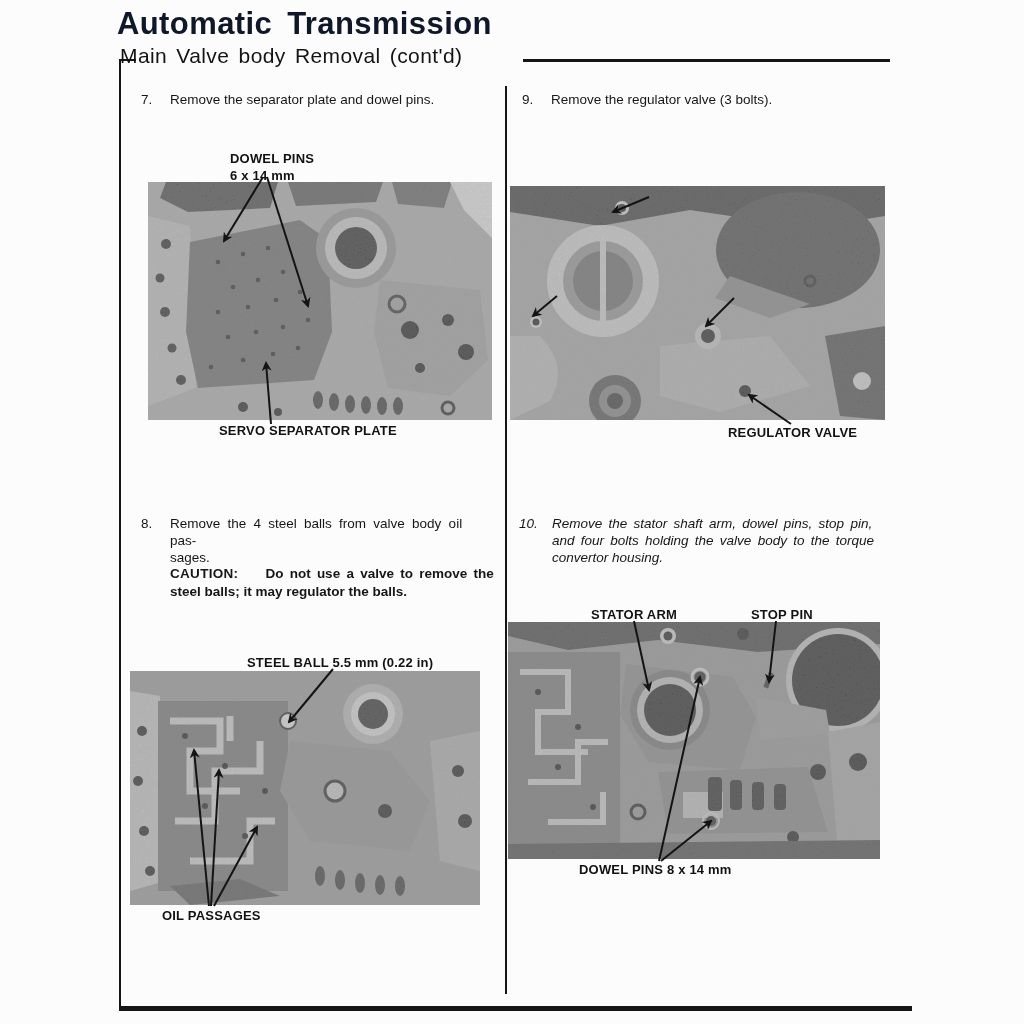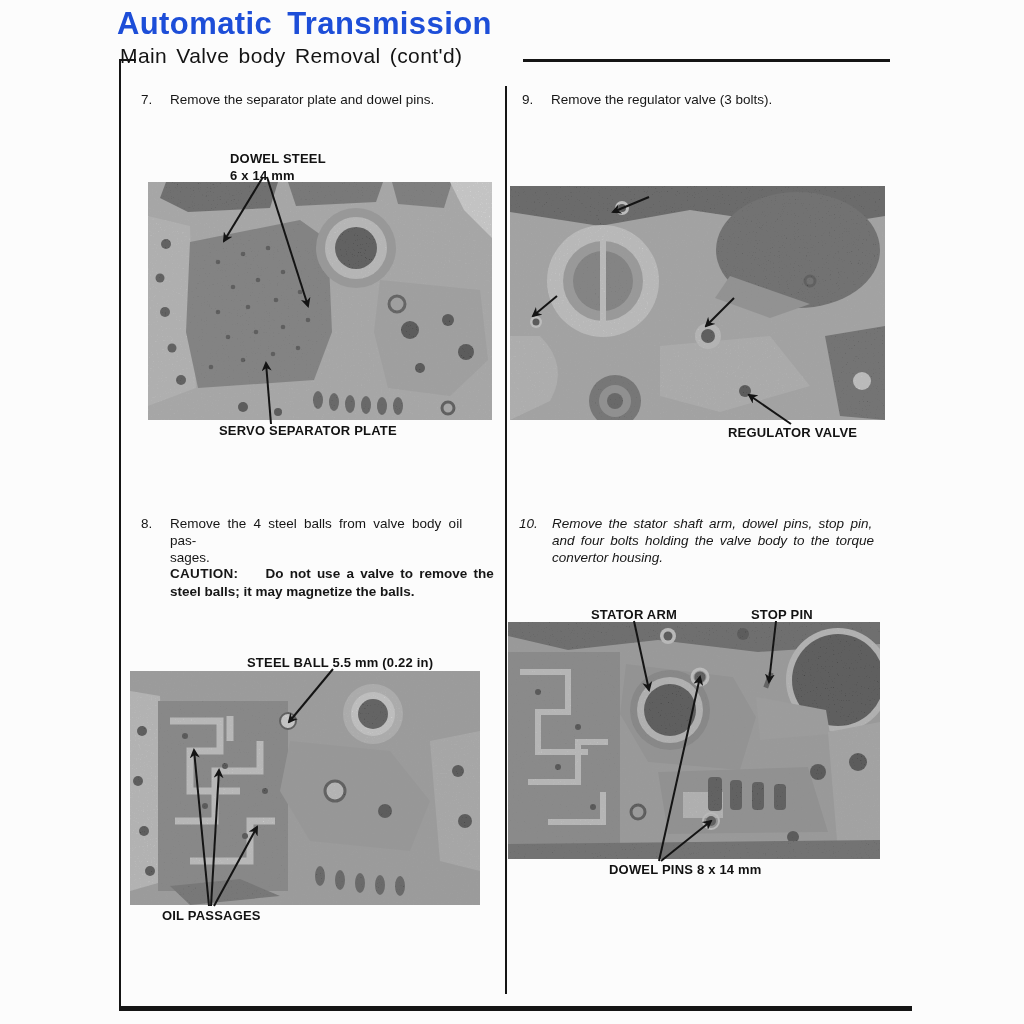--- a/index.html
+++ b/index.html
@@ -3,21 +3,21 @@
 <meta charset="utf-8">
 <style>
   html,body{margin:0;padding:0;background:#e8e8e8;}
   .page{
     position:relative;width:1024px;height:1024px;background:#fcfcfc;
     font-family:"Liberation Sans",sans-serif;color:#161616;overflow:hidden;
     margin:0 auto;
   }
   .title{
     position:absolute;left:117px;top:6px;margin:0;
-    font-size:31px;font-weight:bold;letter-spacing:.4px;color:#1d4ed8;
+    font-size:31px;font-weight:bold;letter-spacing:.4px;color:#0f172a;
     word-spacing:6px;
   }
   .section-title{
     position:absolute;left:120px;top:44px;font-size:21px;color:#141414;
     letter-spacing:.4px;word-spacing:3px;
   }
   .rule{position:absolute;background:#151515;}
   .section-tick{left:119px;top:59px;width:17px;height:2px;}
   .section-rule{left:523px;top:59px;width:367px;height:3px;}
   .border-left{left:119px;top:59px;width:2px;height:950px;}
@@ -64,43 +64,43 @@
 
   <div class="step" style="left:141px;top:515px;width:352px;">
     <span class="num">8.</span>
     <span class="txt">
       <div class="sp2">Remove the 4 steel balls from valve body oil pas-</div>
       <div>sages.</div>
     </span>
   </div>
   <div class="caution" style="left:170px;top:565px;width:352px;">
     <div><span class="clabel">CAUTION:</span><span class="cgap"></span><span class="sp1">Do not use a valve to remove the</span></div>
-    <div>steel balls; it may magnetize the balls.</div>
+    <div>steel balls; it may regulator the balls.</div>
   </div>
 
   <div class="step" style="left:519px;top:515px;width:366px;font-style:italic;">
     <span class="num num10">10.</span>
     <span class="txt">
       <div class="sp1">Remove the stator shaft arm, dowel pins, stop pin,</div>
       <div class="sp1">and four bolts holding the valve body to the torque</div>
       <div>convertor housing.</div>
     </span>
   </div>
 
   <div class="figlabel" style="left:230px;top:150px;">
-    <div>DOWEL STEEL</div>
+    <div>DOWEL PINS</div>
     <div>6 x 14 mm</div>
   </div>
   <div class="figlabel" style="left:219px;top:422px;">SERVO SEPARATOR PLATE</div>
   <div class="figlabel" style="left:728px;top:424px;">REGULATOR VALVE</div>
   <div class="figlabel" style="left:247px;top:654px;">STEEL BALL 5.5 mm (0.22 in)</div>
   <div class="figlabel" style="left:162px;top:907px;">OIL PASSAGES</div>
   <div class="figlabel" style="left:591px;top:606px;">STATOR ARM</div>
   <div class="figlabel" style="left:751px;top:606px;">STOP PIN</div>
-  <div class="figlabel" style="left:609px;top:861px;text-align:right;">DOWEL PINS 8 x 14 mm</div>
+  <div class="figlabel" style="left:579px;top:861px;text-align:right;">DOWEL PINS 8 x 14 mm</div>
 
   <div class="photo" style="left:148px;top:182px;">
     <svg width="344" height="238" viewBox="0 0 344 238">
       <defs>
         <filter id="g1" x="0" y="0" width="100%" height="100%">
           <feTurbulence type="fractalNoise" baseFrequency="0.75" numOctaves="3" seed="3" stitchTiles="stitch"></feTurbulence>
           <feColorMatrix type="matrix" values="0 0 0 0 0.32  0 0 0 0 0.32  0 0 0 0 0.32  0.8 0.8 0.8 0 0"></feColorMatrix>
         </filter>
       </defs>
       <rect width="344" height="238" fill="#b4b4b4"></rect>

